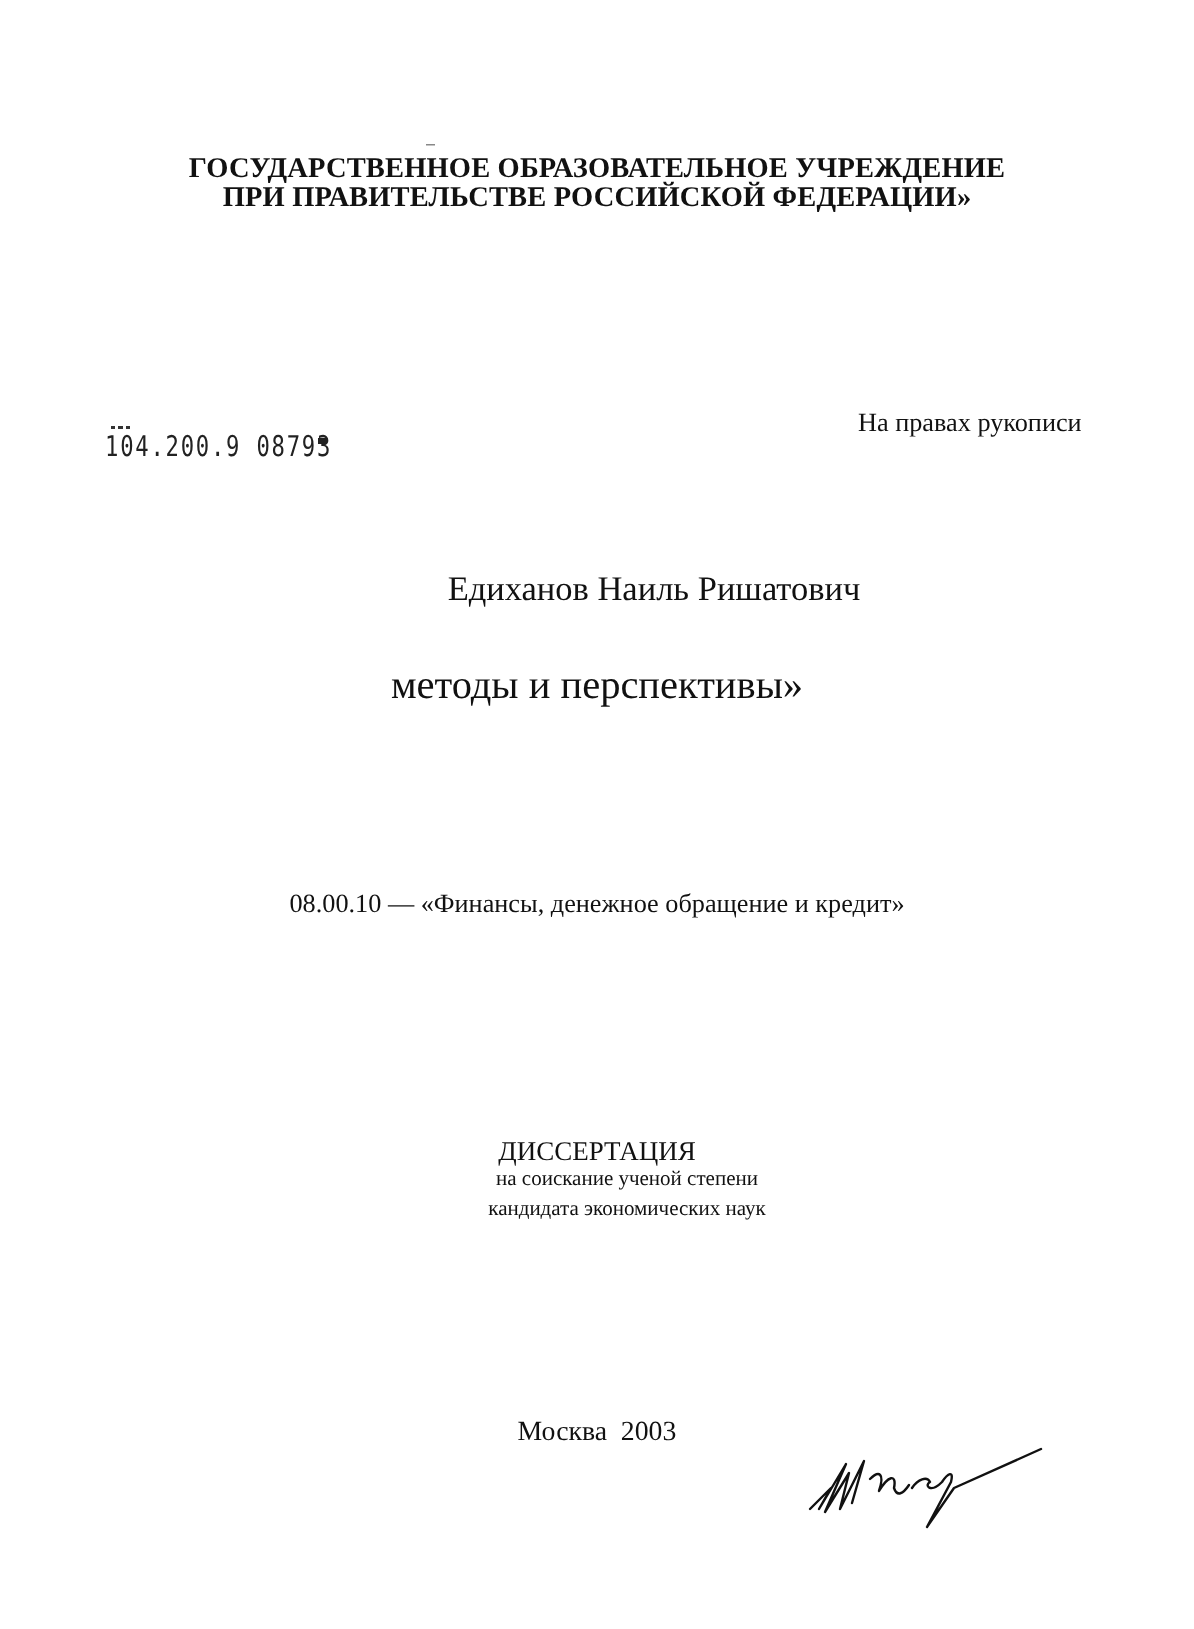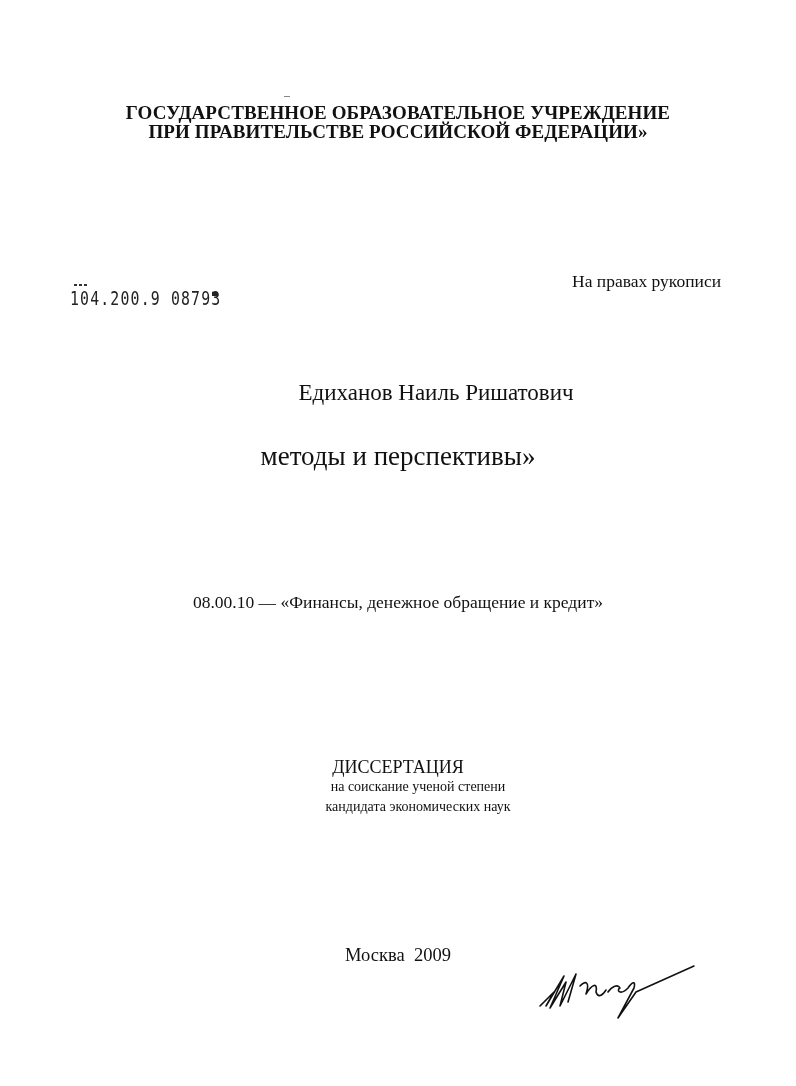--- a/index.html
+++ b/index.html
@@ -52,19 +52,19 @@
 </div>
 
 <div class="abs center spec">08.00.10 — «Финансы, денежное обращение и кредит»</div>
 
 <div class="abs center diss">
   <div>ДИССЕРТАЦИЯ</div>
   <div class="sub">на соискание ученой степени</div>
   <div class="sub">кандидата экономических наук</div>
 </div>
 
-<div class="abs center city" style="white-space:pre;">Москва  2009</div>
+<div class="abs center city" style="white-space:pre;">Москва  2003</div>
 
 <svg class="abs sig" viewBox="0 0 170 60" fill="none" stroke="#111" stroke-width="1.6" stroke-linecap="round" stroke-linejoin="round">
   <path d="M4 44 L18 30 L10 44 L28 14 L14 46 L30 20 L24 44 L40 12 L32 40"></path>
   <path d="M44 24 C50 18 54 20 50 32 C56 22 62 20 60 30 C62 36 66 34 70 28"></path>
   <path d="M72 30 C76 24 82 22 84 26 C80 28 84 34 92 26 C96 20 100 18 98 26 L82 56 L100 30 L158 4"></path>
 </svg>
 
 </body></html>

